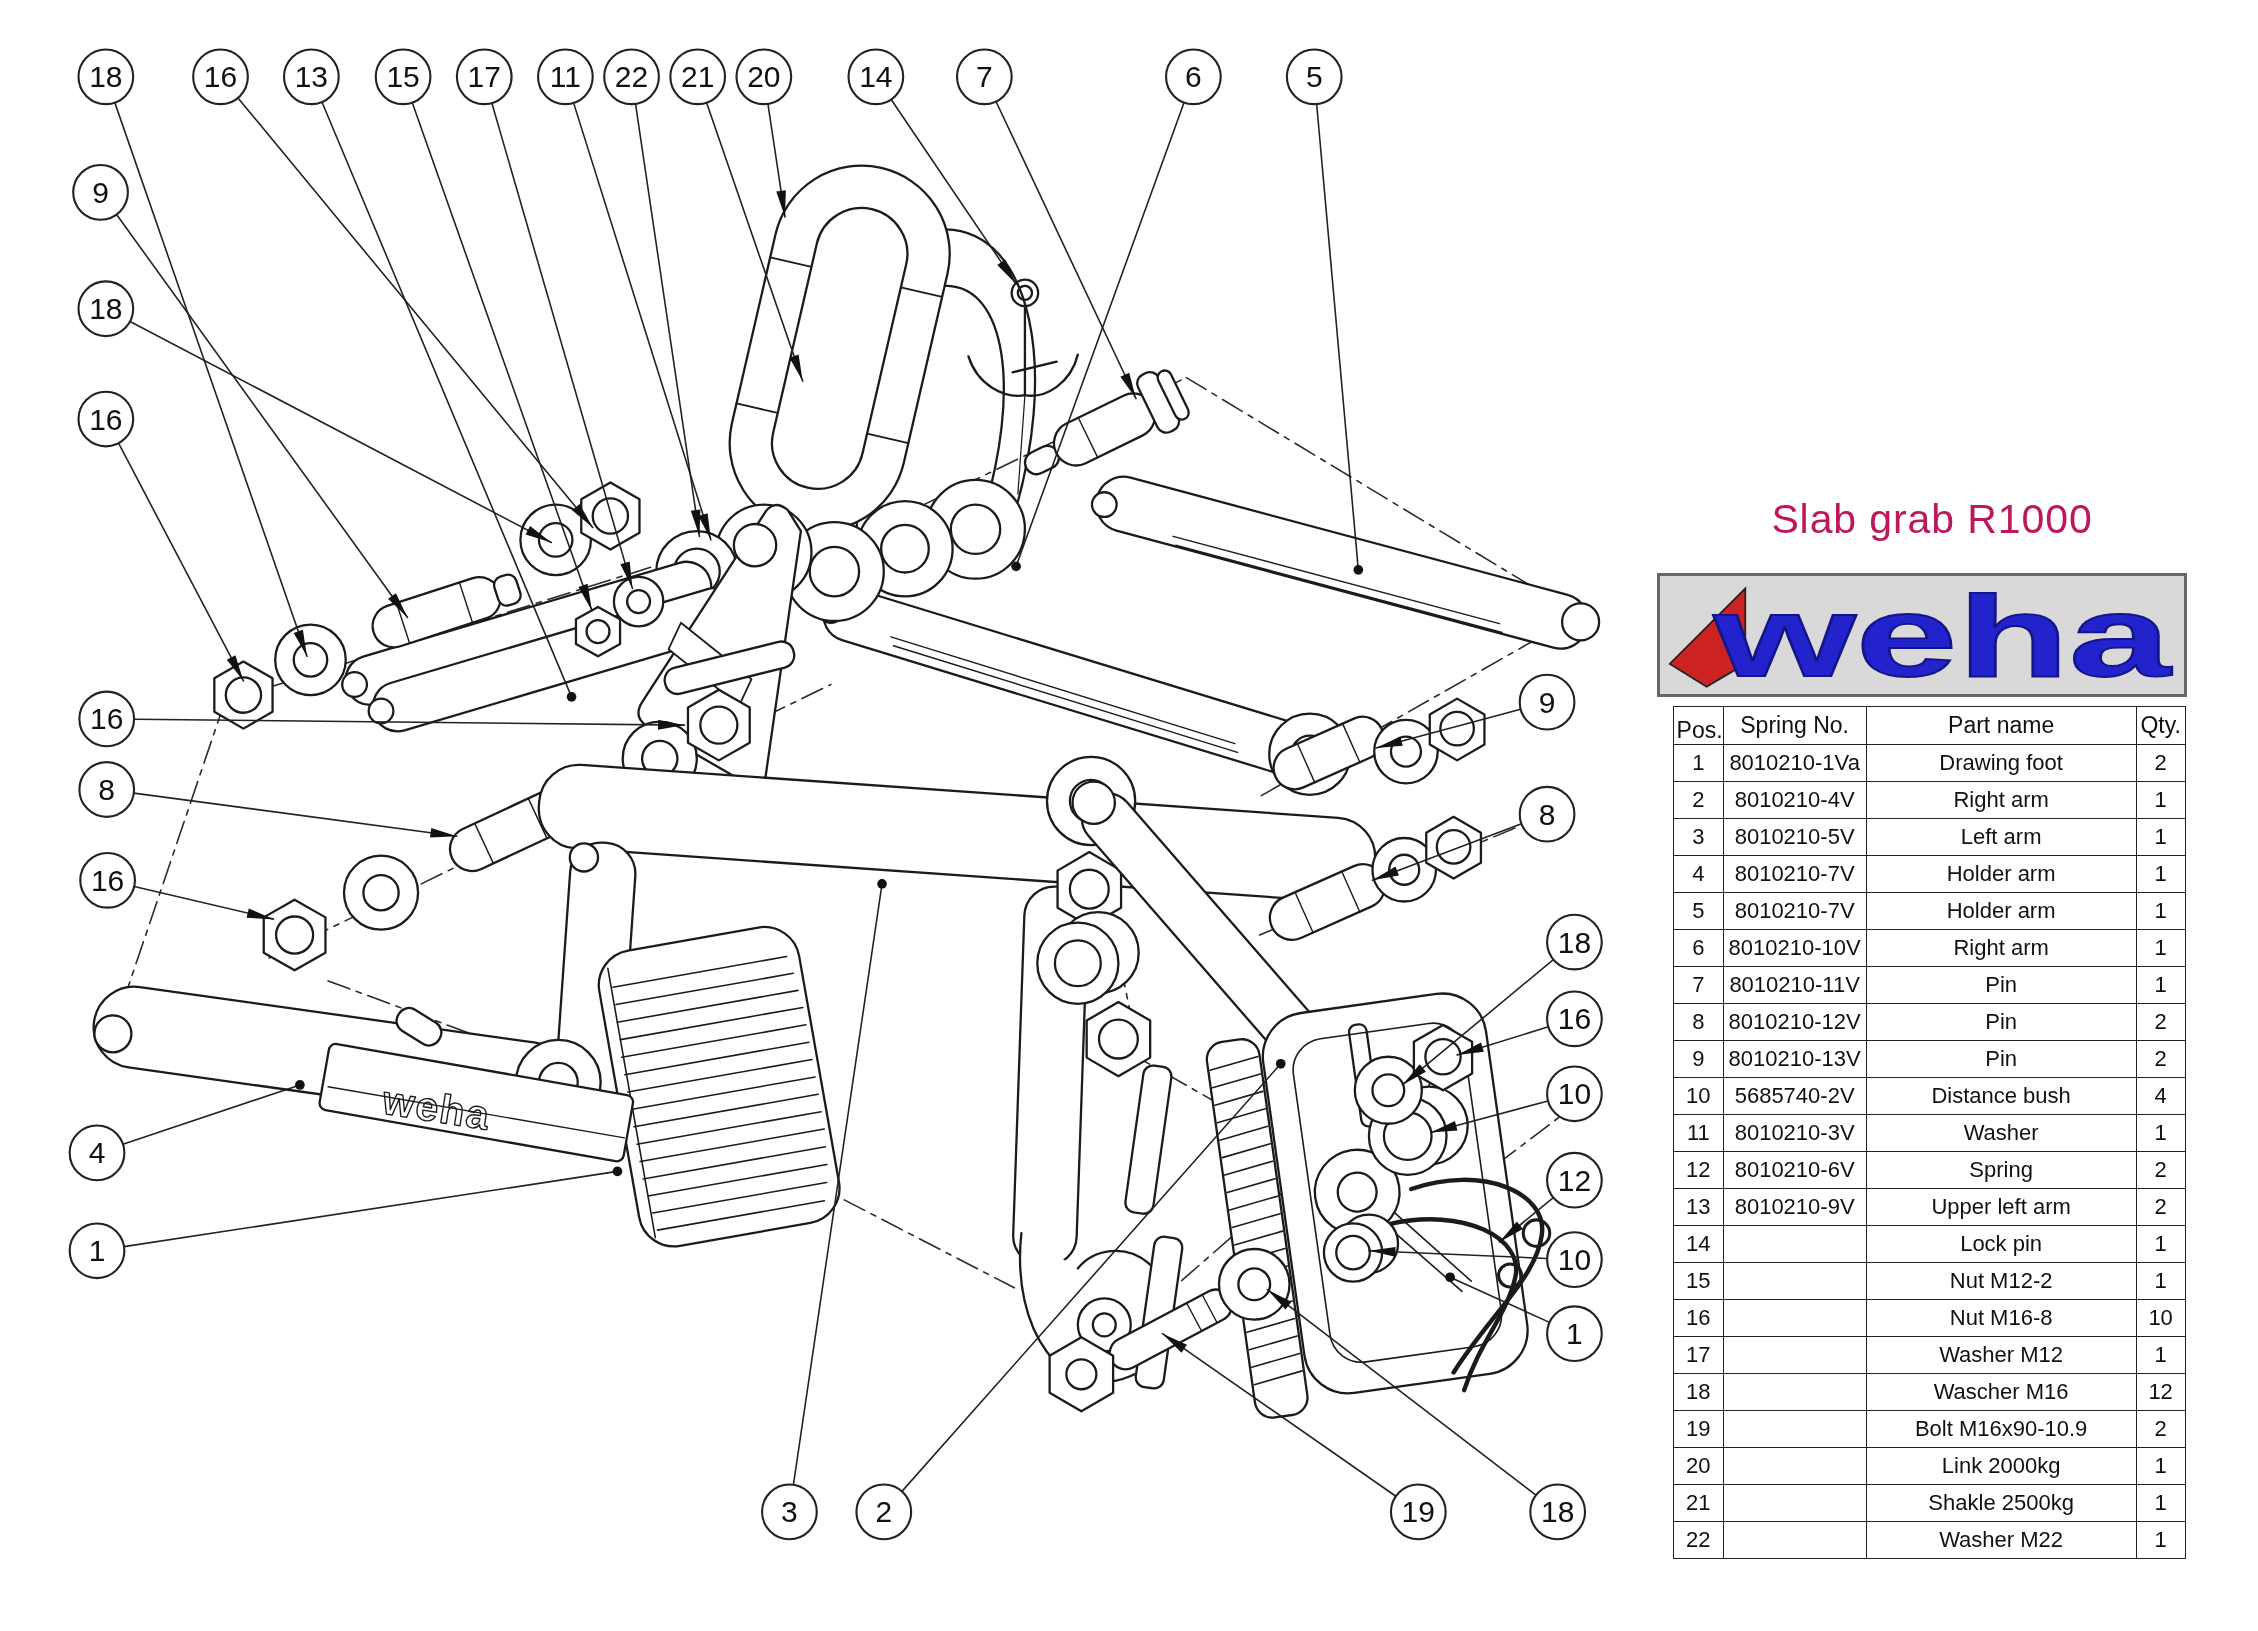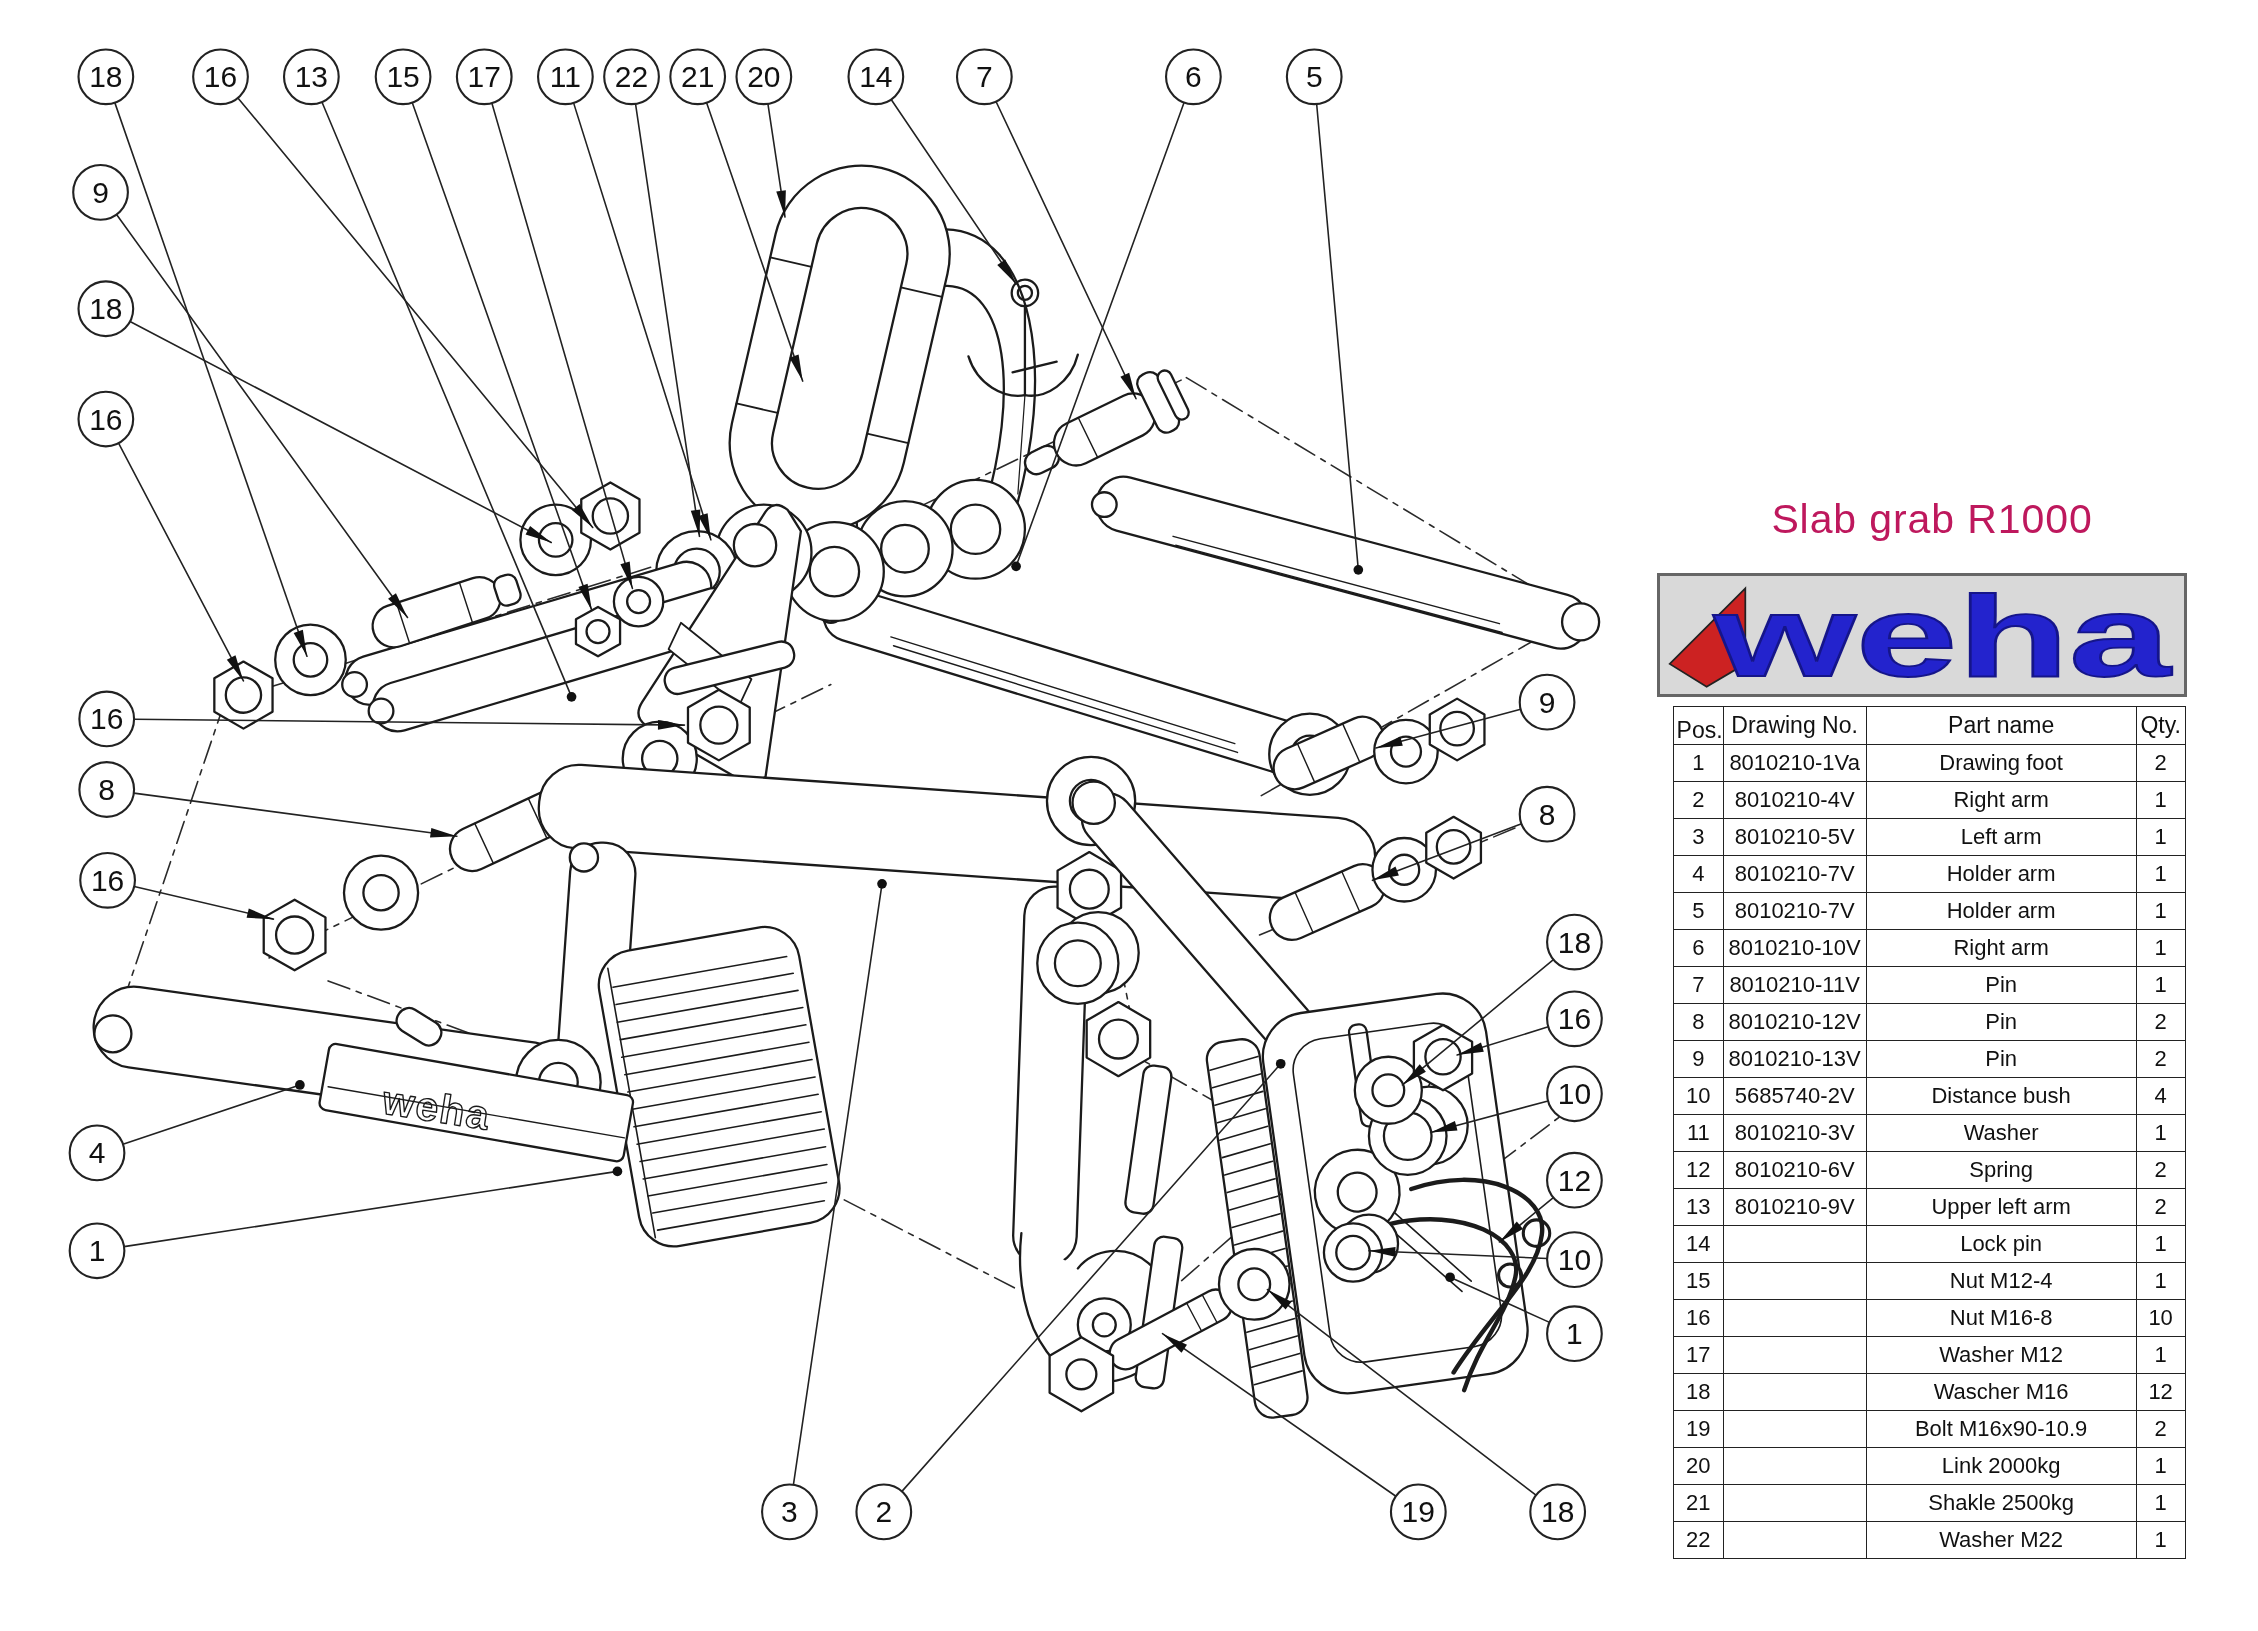--- a/index.html
+++ b/index.html
@@ -462,21 +462,21 @@
 <table class="parts-table">
   <colgroup>
         <col class="col-pos">
         <col class="col-dwg">
         <col class="col-part">
         <col class="col-qty">
       </colgroup>
   <thead>
     <tr>
       <th class="th-pos">Pos.</th>
-      <th>Drawing No.</th>
+      <th>Spring No.</th>
       <th>Part name</th>
       <th>Qty.</th>
     </tr>
   </thead>
   <tbody>
         <tr>
           <td>1</td>
           <td>8010210-1Va</td>
           <td>Drawing foot</td>
           <td>2</td>
@@ -555,21 +555,21 @@
         </tr>
         <tr>
           <td>14</td>
           <td></td>
           <td>Lock pin</td>
           <td>1</td>
         </tr>
         <tr>
           <td>15</td>
           <td></td>
-          <td>Nut M12-4</td>
+          <td>Nut M12-2</td>
           <td>1</td>
         </tr>
         <tr>
           <td>16</td>
           <td></td>
           <td>Nut M16-8</td>
           <td>10</td>
         </tr>
         <tr>
           <td>17</td>

